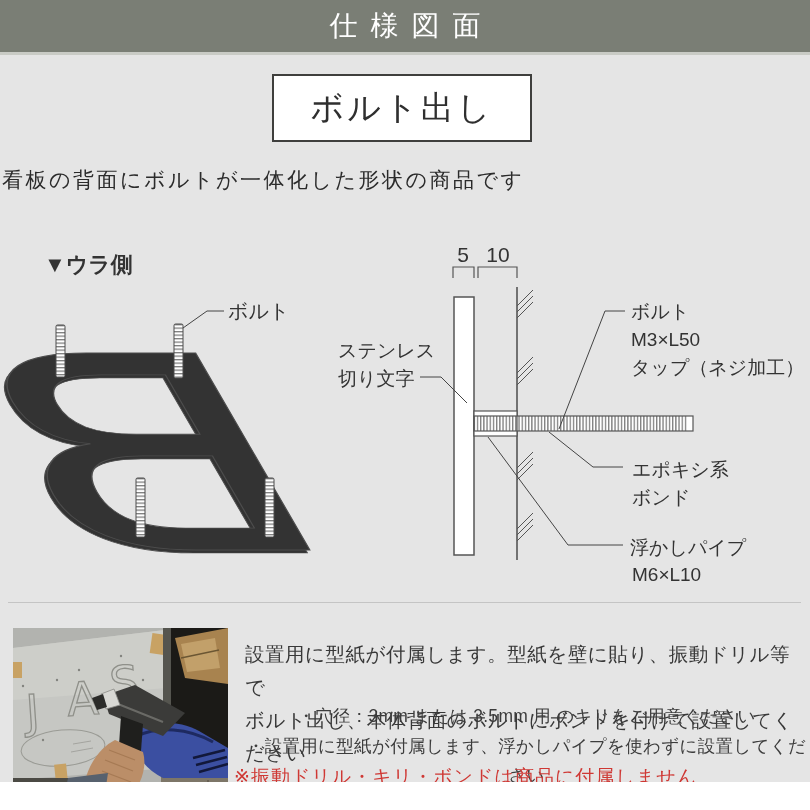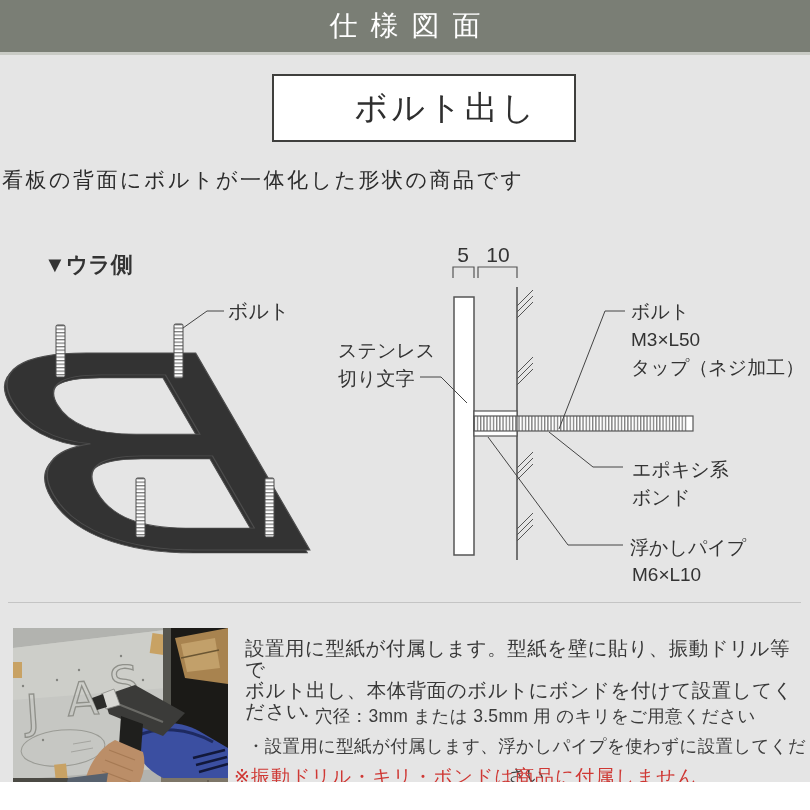--- a/index.html
+++ b/index.html
@@ -11,39 +11,39 @@
     background:#7a7e75;border-bottom:3px solid #c9cbc5;
     display:flex;align-items:center;justify-content:center;
   }
   .header-bar .t{
     color:#fff;font-size:28px;letter-spacing:13px;padding-left:13px;font-weight:400;
   }
 
   .title-box{
     position:absolute;left:272px;top:74px;width:256px;height:64px;
     border:2px solid #3f3f3d;background:#fff;
-    display:flex;align-items:center;justify-content:center;padding-left:44px;
+    display:flex;align-items:center;justify-content:center;
   }
   .title-box .t{font-size:33px;color:#2f2f2f;letter-spacing:3px;}
 
   .subtitle{
     position:absolute;left:2px;top:166px;width:810px;text-align:left;
     font-size:21px;color:#2b2b2b;letter-spacing:2.5px;
   }
 
   .diagram{position:absolute;left:0;top:235px;width:810px;height:365px;}
   .diagram text{fill:#333;}
 
   .divider{position:absolute;left:8px;top:602px;width:793px;border-top:1.5px solid #c4c4c4;}
 
   .photo{position:absolute;left:13px;top:628px;width:215px;height:165px;}
 
   .instr-para{
     position:absolute;left:245px;top:638px;width:565px;
-    font-size:19.5px;line-height:21px;color:#383838;letter-spacing:0.5px;
+    font-size:19.5px;line-height:33px;color:#383838;letter-spacing:0.5px;
   }
   .instr-bullets{
     position:absolute;left:243px;top:702px;width:567px;
     font-size:17.5px;line-height:29.5px;color:#3c3c3c;letter-spacing:0.3px;text-align:center;
   }
   .instr-note{
     position:absolute;left:234px;top:764px;width:567px;
     font-size:19px;color:#cf3834;letter-spacing:1px;
   }
 </style>

